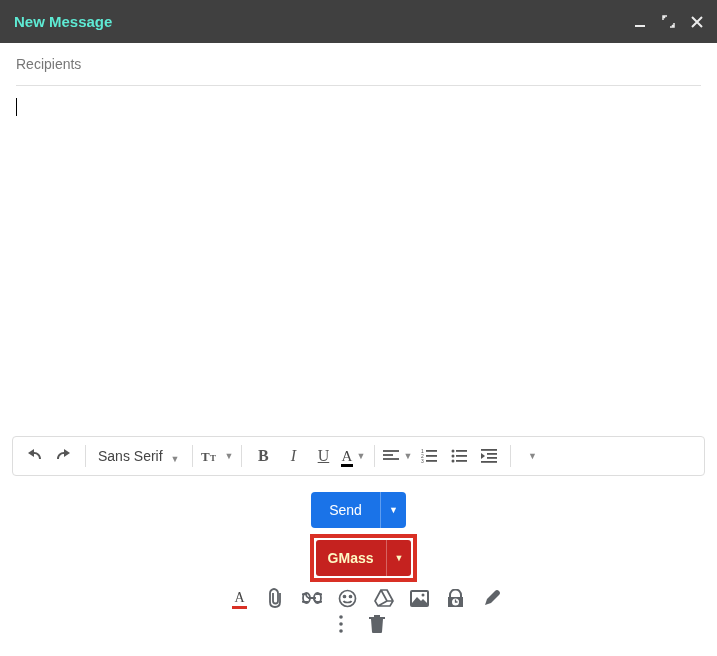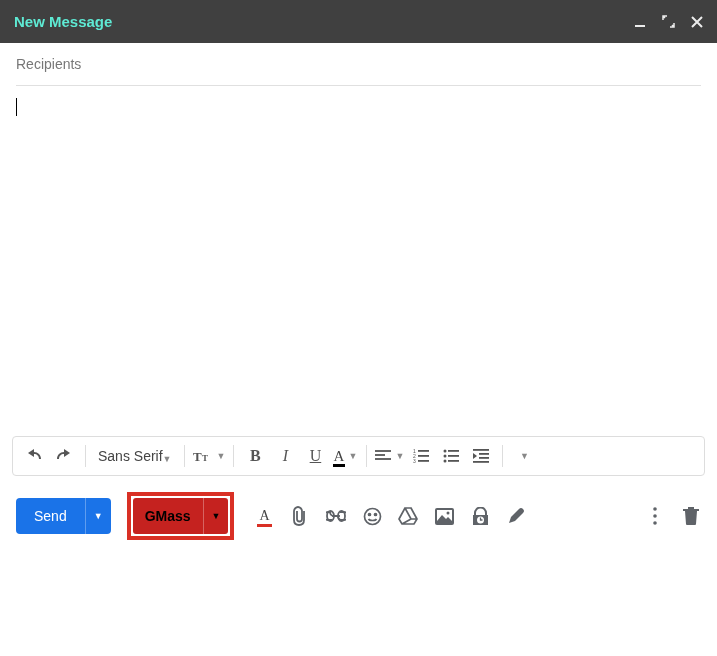--- a/index.html
+++ b/index.html
@@ -10,31 +10,31 @@
 .header-icons span { cursor: pointer; font-size: 15px; opacity: 0.9; display: inline-flex; }
 .fields { padding: 0 16px; }
 .field-row { border-bottom: 1px solid #e0e0e0; padding: 12px 0; }
 .field-row input { border: none; outline: none; font-size: 14px; width: 100%; color: #3b82f6; }
 .field-row input::placeholder { color: #777; }
 .body-area { padding: 12px 16px; height: 350px; }
 .cursor-line { width: 1px; height: 18px; background: #000; }
 .format-bar { margin: 0 12px 8px 12px; border: 1px solid #ddd; border-radius: 4px; height: 40px; display: flex; align-items: center; padding: 0 8px; gap: 4px; color: #444; }
 .fb-btn { display: inline-flex; align-items: center; justify-content: center; min-width: 26px; height: 28px; cursor: pointer; color: #555; }
 .fb-sep { width: 1px; height: 22px; background: #ddd; margin: 0 4px; }
-.fb-font { font-size: 14px; color: #444; padding: 0 4px; display: flex; align-items: flex-end; }
+.fb-font { font-size: 14px; color: #444; padding: 0 4px; display: flex; align-items: flex-end; gap: 8px; }
 .fb-caret { font-size: 9px; color: #888; }
 .fb-bold { font-weight: bold; font-size: 16px; font-family: serif; }
 .fb-italic { font-style: italic; font-size: 16px; font-family: serif; }
 .fb-underline { text-decoration: underline; font-size: 16px; font-family: serif; }
-.bottom-bar { display: flex; align-items: center; padding: 8px 16px 12px 16px; gap: 6px; }
+.bottom-bar { display: flex; align-items: center; padding: 8px 16px 12px 16px; gap: 6px; flex-direction: column; }
 .send-btn { background: #1a73e8; color: #fff; border: none; height: 36px; display: flex; align-items: center; border-radius: 4px; overflow: hidden; }
 .send-main { padding: 0 18px; font-size: 14px; font-weight: 500; cursor: pointer; }
 .send-drop { padding: 0 8px; border-left: 1px solid rgba(255,255,255,0.3); height: 100%; display: flex; align-items: center; cursor: pointer; font-size: 9px; }
 .gmass-wrap { border: 4px solid #d93025; padding: 2px; margin-left: 10px; }
-.gmass-btn { background: #c5221f; color: #000000; border: none; height: 36px; display: flex; align-items: center; border-radius: 3px; justify-content: space-between; }
+.gmass-btn { background: #c5221f; color: #fef9c3; border: none; height: 36px; display: flex; align-items: center; border-radius: 3px; justify-content: space-between; }
 .gmass-main { padding: 0 12px; font-size: 14px; font-weight: bold; cursor: pointer; }
 .gmass-drop { padding: 0 8px; border-left: 1px solid rgba(255,255,255,0.3); height: 100%; display: flex; align-items: center; cursor: pointer; font-size: 9px; }
 .bottom-icons { display: flex; align-items: center; gap: 16px; margin-left: 14px; color: #5f6368; flex: 1; }
 .bottom-right { display: flex; align-items: center; gap: 16px; color: #5f6368; }
 .icon-sm { width: 20px; height: 20px; display: inline-flex; align-items: center; justify-content: center; cursor: pointer; }
 svg { display: block; }
 .textcolor-a { position: relative; display: inline-block; font-family: serif; font-size: 14px; color: #444; }
 .textcolor-underline { position: absolute; bottom: -3px; left: -2px; right: -2px; height: 3px; background: #d93025; }
 </style>
 </head>

